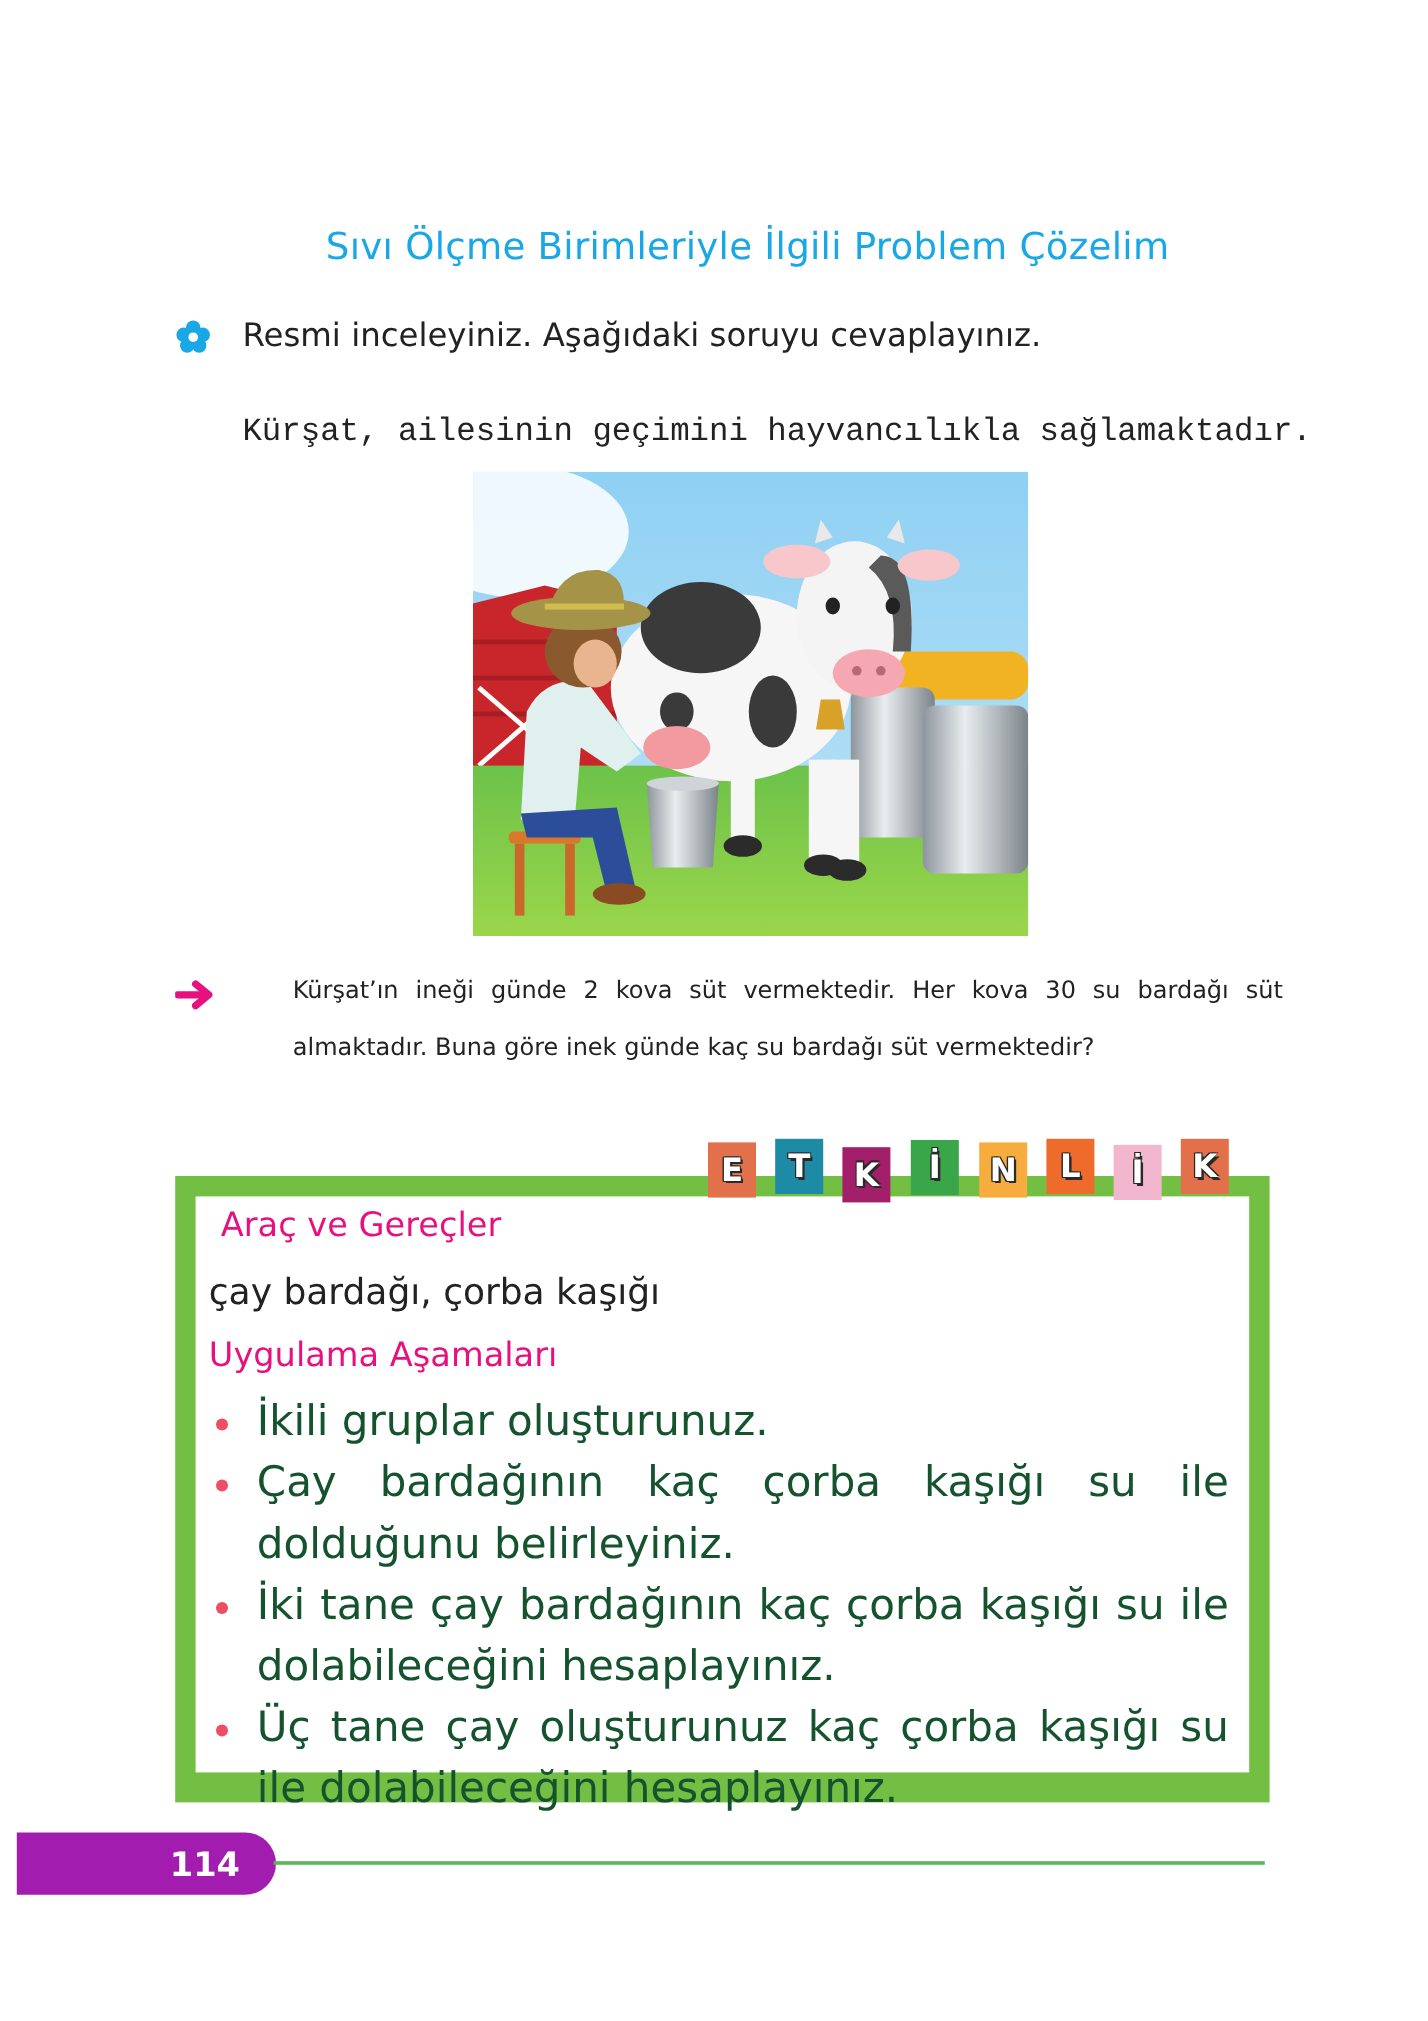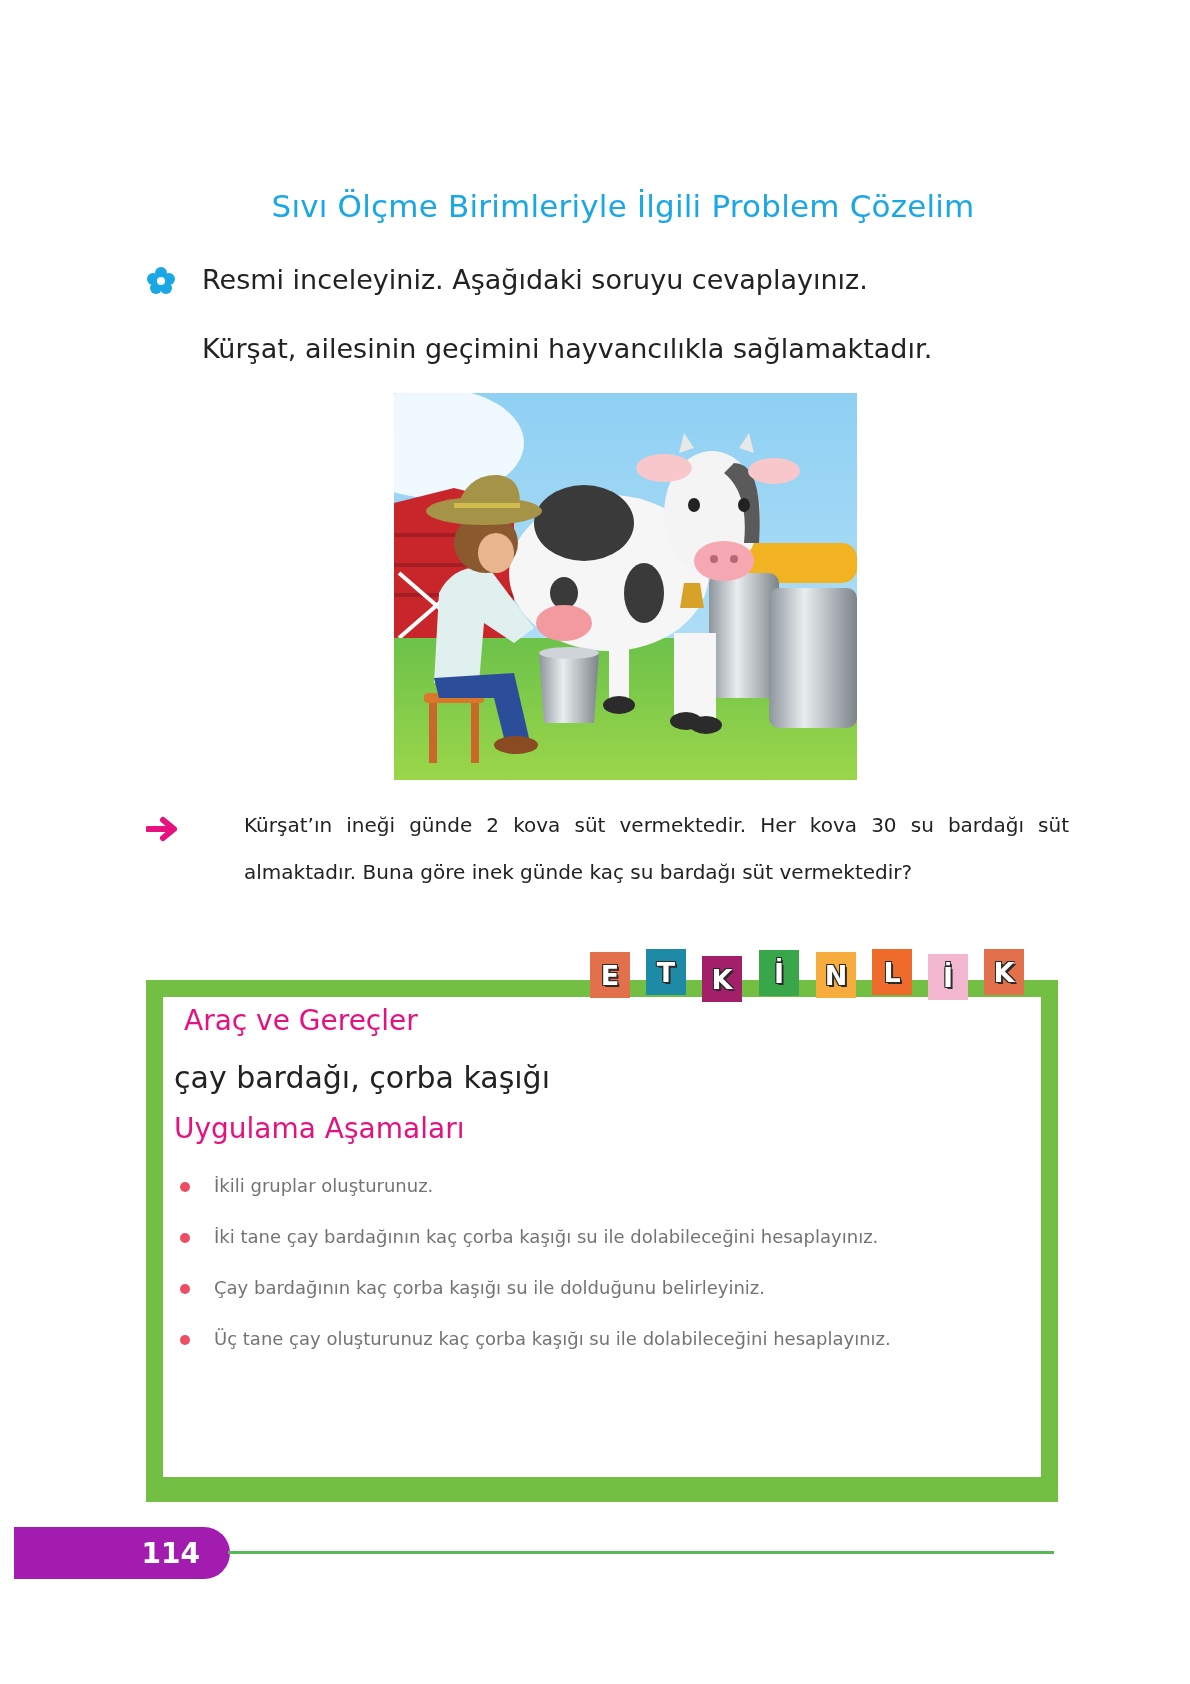--- a/index.html
+++ b/index.html
@@ -6,21 +6,21 @@
   body { width: 1190px; height: 1684px; position: relative; overflow: hidden;
          font-family: "DejaVu Sans", sans-serif; color: #1a1a1a; }
   .abs { position: absolute; }
 
   .title { left: 0; width: 1190px; top: 188px; text-align: center;
            font-size: 31px; color: #1aa7e6; letter-spacing: 0.2px; font-weight: normal; padding-left: 28px; }
 
   .line { font-size: 27px; color: #222; white-space: nowrap; }
   .flower { left: 146px; top: 266px; width: 30px; height: 30px; }
   .intro1 { left: 202px; top: 264px; }
-  .intro2 { left: 202px; top: 333px; }
+  .intro2 { left: 202px; top: 346px; font-family: Liberation Mono, monospace; }
 
   .picture { left: 394px; top: 393px; width: 463px; height: 387px; overflow: hidden; }
 
   .arrow { left: 146px; top: 816px; width: 34px; height: 26px; }
   .question { left: 208px; top: 802px; width: 825px; font-size: 20px; line-height: 47px;
               text-align: justify; color: #222; margin-left: 36px; }
 
   .box { left: 146px; top: 980px; width: 912px; height: 522px; background: #72bf44; }
   .box-inner { position: absolute; left: 17px; top: 17px; right: 17px; bottom: 25px; background: #fff; }
 
@@ -28,22 +28,22 @@
          align-items: center; justify-content: center; font-family: "DejaVu Sans", sans-serif;
          font-weight: bold; font-size: 27px; color: #fff;
          text-shadow: 2px 2px 0 #2a2a2a, -1px -1px 0 #2a2a2a, 1px -1px 0 #2a2a2a, -1px 1px 0 #2a2a2a; }
 
   .pink-head { font-size: 28px; color: #e6117f; }
   .h-tools { left: 184px; top: 1004px; text-align: right; }
   .tools { left: 174px; top: 1060px; font-size: 30px; }
   .h-steps { left: 174px; top: 1112px; }
 
   .bullets { left: 174px; top: 1160px; width: 850px; }
-  .bullet { position: relative; padding-left: 40px; font-size: 18px; line-height: 51px;
-            text-align: justify; color: #737373; margin-bottom: 0; }
+  .bullet { position: relative; padding-left: 40px; font-size: 35px; line-height: 51px;
+            text-align: justify; color: #14532d; margin-bottom: 0; }
   .bullet .dot { position: absolute; left: 6px; top: 22px; width: 10px; height: 10px;
                  border-radius: 50%; background: #ee4d63; }
 
   .pagetab { left: 14px; top: 1527px; width: 216px; height: 52px; background: #a21caf;
              border-radius: 0 26px 26px 0; color: #fff; font-weight: bold; font-size: 28px;
              display: flex; align-items: center; justify-content: flex-end; padding-right: 30px;
              box-sizing: border-box; }
   .footer-line { left: 228px; top: 1551px; width: 826px; height: 3px; background: #58b857; }
 </style>
 </head>
@@ -168,25 +168,25 @@
 <div class="abs line tools">çay bardağı, çorba kaşığı</div>
 <div class="abs pink-head h-steps">Uygulama Aşamaları</div>
 
 <div class="abs bullets">
   <div class="bullet">
     <span class="dot"></span>
     <span>İkili gruplar oluşturunuz.</span>
   </div>
   <div class="bullet">
     <span class="dot"></span>
-    <span>İki tane çay bardağının kaç çorba kaşığı su ile dolabileceğini hesaplayınız.</span>
+    <span>Çay bardağının kaç çorba kaşığı su ile dolduğunu belirleyiniz.</span>
   </div>
   <div class="bullet">
     <span class="dot"></span>
-    <span>Çay bardağının kaç çorba kaşığı su ile dolduğunu belirleyiniz.</span>
+    <span>İki tane çay bardağının kaç çorba kaşığı su ile dolabileceğini hesaplayınız.</span>
   </div>
   <div class="bullet">
     <span class="dot"></span>
     <span>Üç tane çay oluşturunuz kaç çorba kaşığı su ile dolabileceğini hesaplayınız.</span>
   </div>
 </div>
 
 <div class="abs pagetab">114</div>
 <div class="abs footer-line"></div>
 

